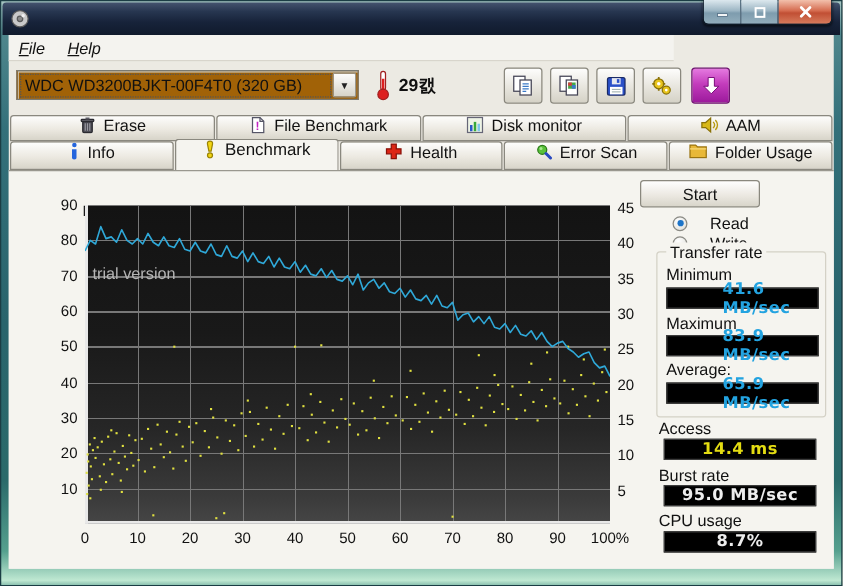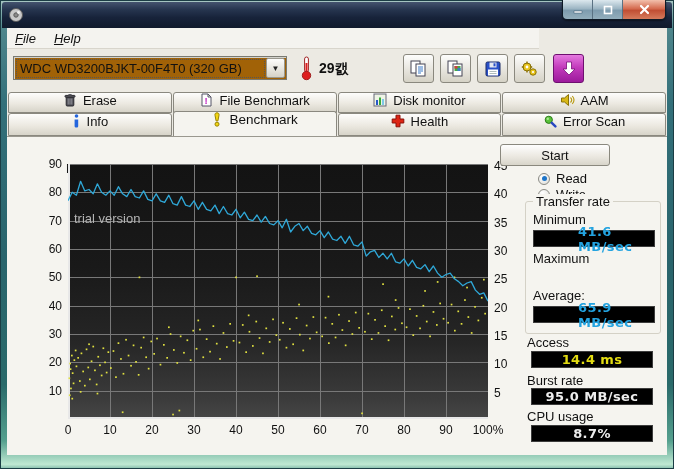--- a/index.html
+++ b/index.html
@@ -62,24 +62,24 @@
     background:linear-gradient(180deg,#131313 0%,#191919 40%,#262626 70%,#3b3b3b 92%,#464646 100%);}
   .plot-wrap svg{position:absolute;left:0;top:0;}
   .watermark{position:absolute;left:6px;top:3px;font-size:13px;color:#b4b4b4;z-index:2;margin-top:44px;}
   .ytick{position:absolute;width:26px;text-align:right;font-size:12px;color:#111;}
   #yticks-left{position:absolute;left:29px;top:27px;width:26px;height:255px;}
   #yticks-right{position:absolute;left:487px;top:29px;width:26px;height:255px;}
   #yticks-right .ytick{text-align:left;}
   #xticks{position:absolute;left:61px;top:286px;width:420px;height:14px;}
   .xtick{position:absolute;transform:translateX(-50%);font-size:12px;color:#111;white-space:nowrap;}
   
-  .start-btn{position:absolute;left:493px;top:7px;width:110px;height:22px;border:1px solid #8a887e;border-radius:3px;
+  .start-btn{position:absolute;left:505px;top:7px;width:96px;height:22px;border:1px solid #8a887e;border-radius:3px;
     background:linear-gradient(180deg,#fefefe 0%,#ece9e2 55%,#d8d5ca 100%);font-size:13px;color:#111;
     display:flex;align-items:center;justify-content:center;cursor:pointer;}
-  .radio-row{position:absolute;left:531px;display:flex;align-items:center;gap:6px;cursor:pointer;}
+  .radio-row{position:absolute;left:531px;display:flex;align-items:center;gap:18px;cursor:pointer;}
   .radio{width:12px;height:12px;border-radius:50%;border:1px solid #8a8a84;
     background:radial-gradient(circle at 35% 30%,#ffffff,#dcdcd6);position:relative;}
   .radio.checked::after{content:"";position:absolute;left:2.5px;top:2.5px;width:5px;height:5px;border-radius:50%;
     background:#1d74c8;}
   .radio-label{font-size:13px;color:#111;}
   .groupbox{position:absolute;left:518px;top:64px;width:136px;height:133px;
     border:1px solid #d4d1c6;border-radius:3px;}
   .groupbox-legend{position:absolute;left:7px;top:-8px;background:#f5f4ef;padding:0 3px;font-size:13px;color:#111;}
   .stat-label{position:absolute;font-size:13px;color:#111;white-space:nowrap;}
   .value-box{position:absolute;width:122px;height:17px;background:#000;border:1px solid #3c3c3c;
@@ -236,20 +236,27 @@
         </svg>
         <span>Health</span>
       </div>
       <div class="tab">
         <svg width="14" height="14" viewBox="0 0 14 14">
           <circle cx="5.8" cy="5.8" r="3.6" fill="#5ac23a" stroke="#2a7a18"></circle>
           <circle cx="4.8" cy="4.8" r="1.2" fill="#a8e890"></circle>
           <line x1="8.8" y1="8.8" x2="12.4" y2="12.4" stroke="#2848c0" stroke-width="2.4" stroke-linecap="round"></line>
         </svg>
         <span>Error Scan</span>
+      </div>
+      <div class="tab">
+        <svg width="15" height="13" viewBox="0 0 15 13">
+          <path d="M1 3.5V2h4.5L7 3.5h7V12H1z" fill="#e8b838" stroke="#9a7410"></path>
+          <path d="M1 5h13" stroke="#f6d878" stroke-width="1"></path>
+        </svg>
+        <span>Folder Usage</span>
       </div>
     </div>
 
     <div class="page">
 
       <span class="axis-title" style="left:59px;top:10px">MB/sec</span>
       <span class="axis-title" style="left:461px;top:10px">ms</span>
 
       <div class="plot-wrap">
         <span class="watermark">trial version</span>
@@ -493,20 +500,21 @@
         <span class="radio"></span>
         <span class="radio-label">Write</span>
       </div>
 
       <div class="groupbox">
         <span class="groupbox-legend">Transfer rate</span>
       </div>
       <span class="stat-label" style="left:526px;top:75px">Minimum</span>
       <div class="value-box v-cyan" style="left:526px;top:93px">41.6 MB/sec</div>
       <span class="stat-label" style="left:526px;top:114px">Maximum</span>
+      <div class="value-box v-cyan" style="left:526px;top:131px">83.9 MB/sec</div>
       <span class="stat-label" style="left:526px;top:151px">Average:</span>
       <div class="value-box v-cyan" style="left:526px;top:169px">65.9 MB/sec</div>
 
       <span class="stat-label" style="left:520px;top:198px">Access</span>
       <div class="value-box v-yellow" style="left:524px;top:214px">14.4 ms</div>
       <span class="stat-label" style="left:520px;top:236px">Burst rate</span>
       <div class="value-box v-white" style="left:524px;top:251px">95.0 MB/sec</div>
       <span class="stat-label" style="left:520px;top:272px">CPU usage</span>
       <div class="value-box v-white" style="left:524px;top:288px">8.7%</div>
 

